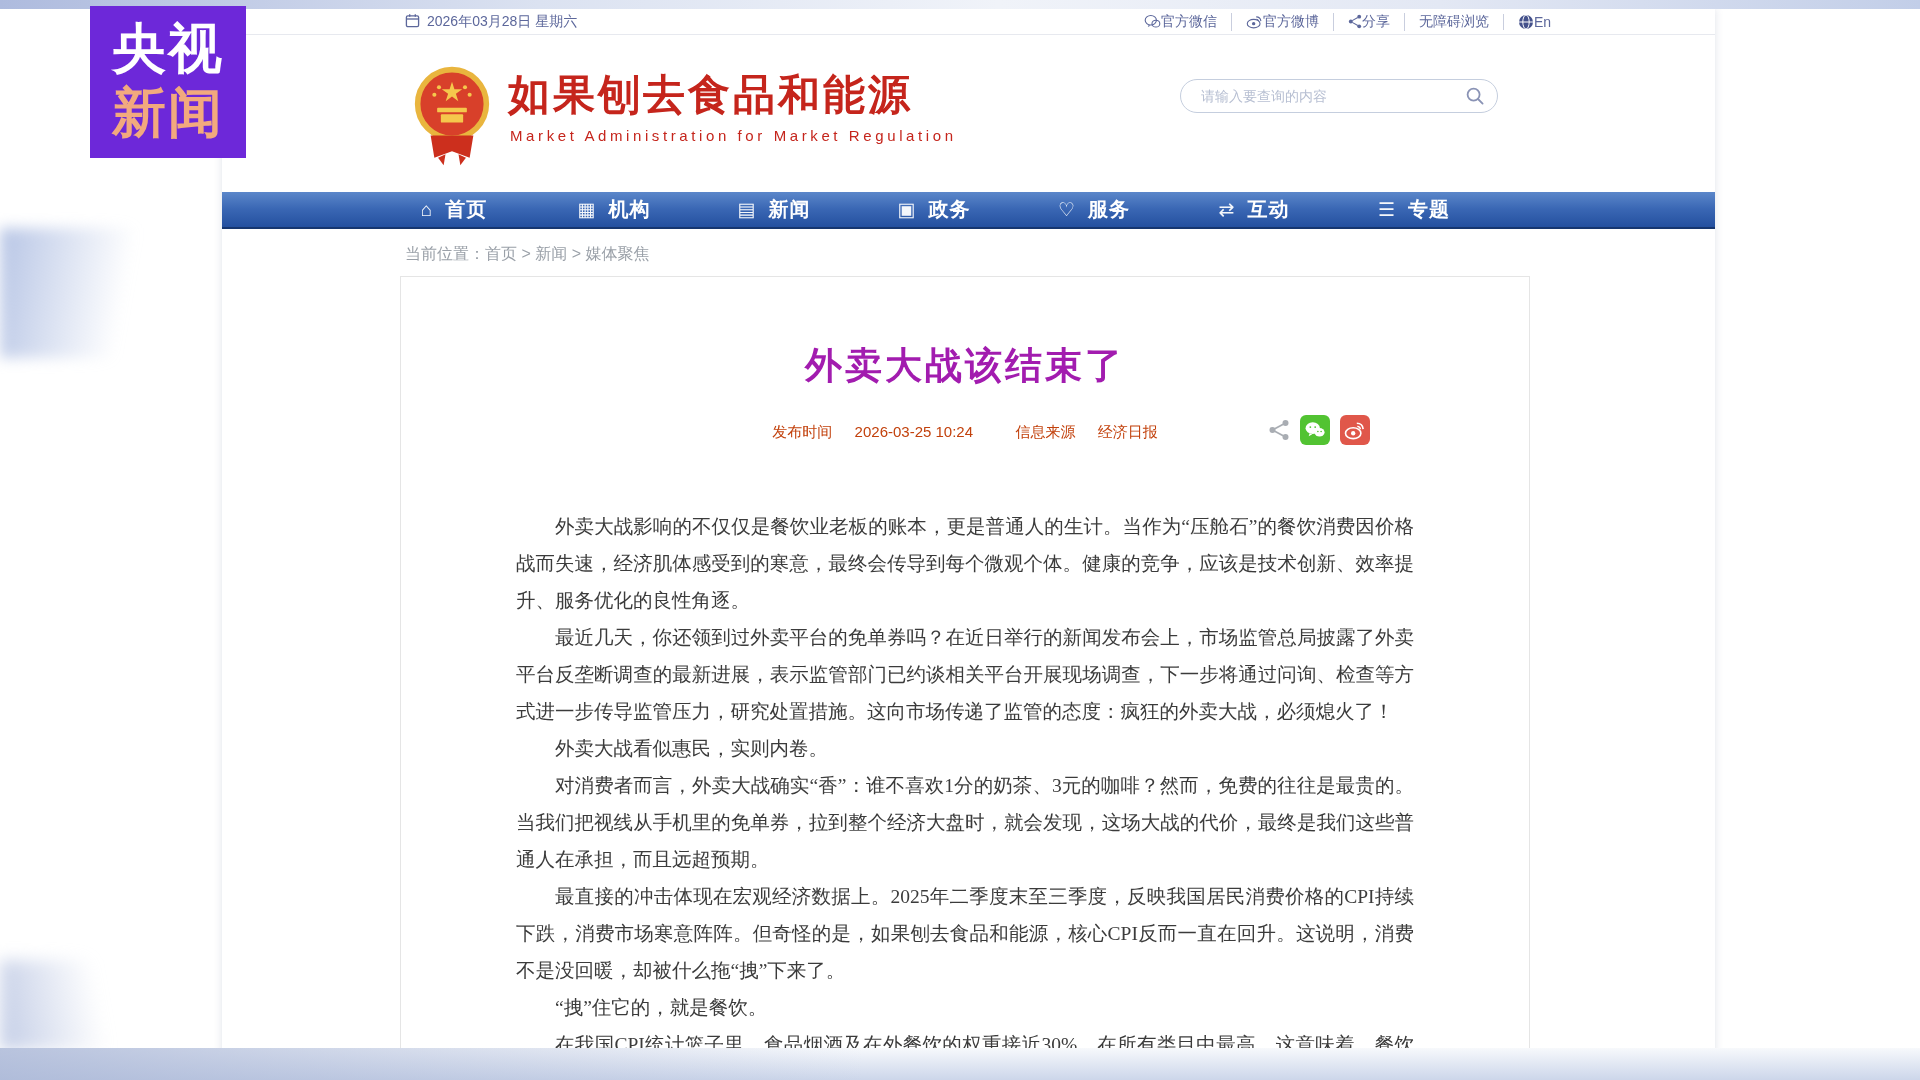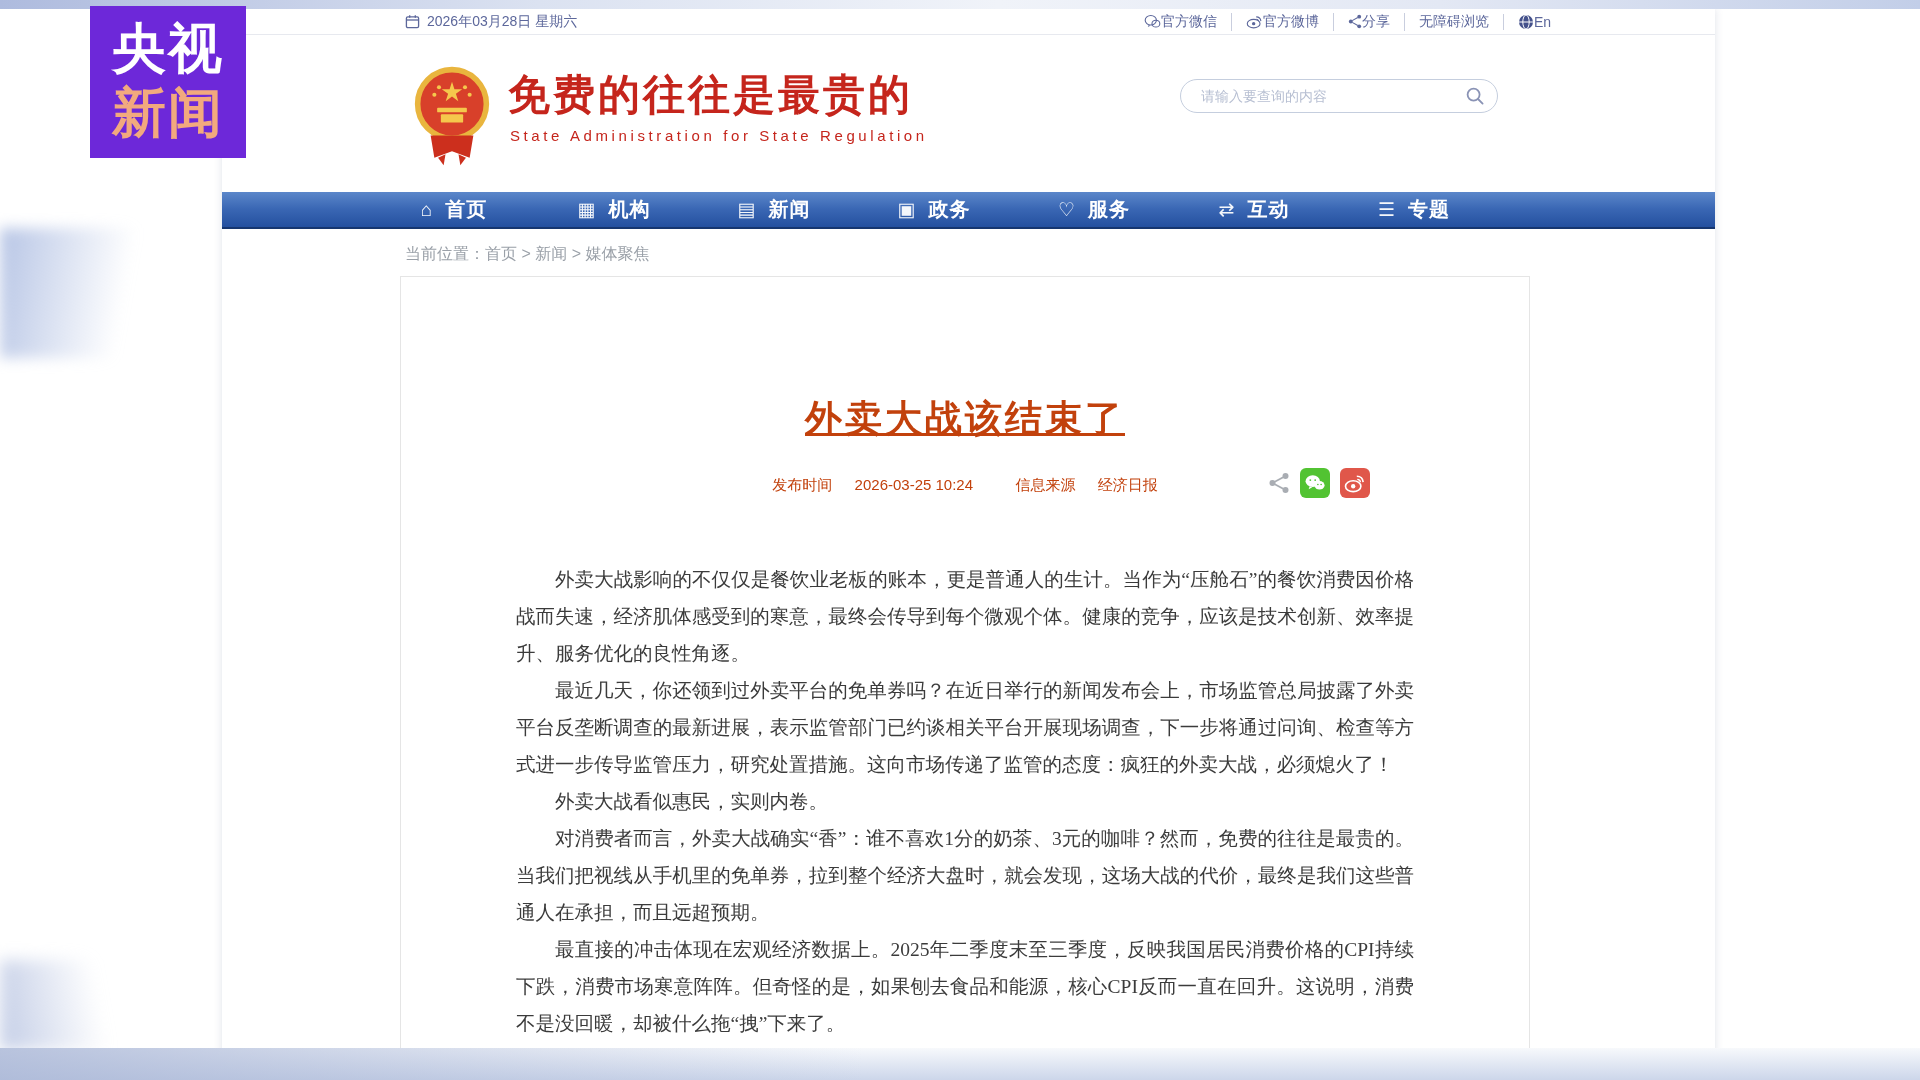--- a/index.html
+++ b/index.html
@@ -28,21 +28,21 @@
   .cctv-logo .l2 { color:#f2a97e; }
 
   
   .page { position:absolute; left:222px; top:9px; width:1493px; height:1071px; z-index:2;
     background:#fff; box-shadow:0 0 8px rgba(40,60,110,.15); }
 
   
   .utilbar { height:26px; display:flex; align-items:center; justify-content:space-between;
     padding:0 150px 0 183px; border-bottom:1px solid #e7e9ef;
     color:#5c679b; font-size:14px; }
-  .utilbar .date { display:flex; align-items:center; gap:7px; }
+  .utilbar .date { display:flex; gap:7px; }
   .utilbar .links { display:flex; align-items:center; }
   .utilbar .links a { display:flex; align-items:center; color:#5c679b;
     text-decoration:none; padding:0 14px; }
   .utilbar .links a + a { border-left:1px solid #c9cede;justify-content:space-between; }
 
   
   .header { position:relative; height:157px; background:#fff; }
   .emblem { position:absolute; left:188px; top:30px; width:84px; height:104px; }
   .site-title { position:absolute; left:286px; top:32px; color:#c5251c;
     font-size:42px; font-weight:bold; letter-spacing:3px; white-space:nowrap; }
@@ -64,22 +64,22 @@
     color:#fff; text-decoration:none; font-size:20px; font-weight:bold; letter-spacing:1px; }
   .nav a .g { font-weight:normal; font-size:19px; opacity:.95; }
 
   
   .breadcrumb { height:47px; padding:15px 0 0 183px; color:#9aa0a8; font-size:16px; }
 
   
   .panel { margin-left:178px; width:1130px; min-height:795px;
     background:#fff; border:1px solid #e5e5e5; }
   .panel-inner { padding:0 115px 40px 115px; }
-  .article-title { margin-top:117px; text-align:center; color:#c2410c;
-    font-size:37px; font-weight:600; letter-spacing:3px;text-decoration:underline; }
+  .article-title { margin-top:64px; text-align:center; color:#a21caf;
+    font-size:37px; font-weight:600; letter-spacing:3px; }
   .meta-row { position:relative; margin-top:32px; text-align:center;
     color:#c2410c; font-size:15px; }
   .meta-row .gap { display:inline-block; width:34px; }
   .share-icons { position:absolute; right:44px; top:-8px; display:flex; align-items:center; gap:10px; }
   .share-btn { width:30px; height:30px; border-radius:6px; border:none; padding:0;
     display:flex; align-items:center; justify-content:center; cursor:pointer; }
   .share-btn.green { background:#52c332; }
   .share-btn.red { background:#e0574a; }
   .share-plain { background:transparent; border:none; padding:0; cursor:pointer; line-height:0; }
 
@@ -162,22 +162,22 @@
       <circle cx="31" cy="24" r="2.2" fill="#f5c84c"></circle>
         <circle cx="59" cy="24" r="2.2" fill="#f5c84c"></circle>
       <circle cx="26" cy="32" r="2.2" fill="#f5c84c"></circle>
         <circle cx="64" cy="32" r="2.2" fill="#f5c84c"></circle>
       <rect x="29" y="46" width="32" height="5" rx="1" fill="#f5c84c"></rect>
       <rect x="33" y="53" width="24" height="9" rx="1" fill="#f5c84c"></rect>
       <path d="M22,76 L68,76 L64,100 L45,93 L26,100 Z" fill="#cc2f1d"></path>
       <path d="M30,100 L38,96 L36,108 Z" fill="#cc2f1d"></path>
       <path d="M60,100 L52,96 L54,108 Z" fill="#cc2f1d"></path>
     </svg>
-    <div class="site-title">免费的往往是最贵的</div>
-    <div class="site-sub">State Administration for State Regulation</div>
+    <div class="site-title">如果刨去食品和能源</div>
+    <div class="site-sub">Market Administration for Market Regulation</div>
     <div class="search">
       <input type="text" placeholder="请输入要查询的内容" style="">
       <button>
         <svg width="20" height="20" viewBox="0 0 20 20">
           <circle cx="8.6" cy="8.6" r="6" fill="none" stroke="#8a93b5" stroke-width="1.8"></circle>
           <line x1="13" y1="13" x2="17.6" y2="17.6" stroke="#8a93b5" stroke-width="1.8" stroke-linecap="round"></line>
         </svg>
       </button>
     </div>
   </div>

